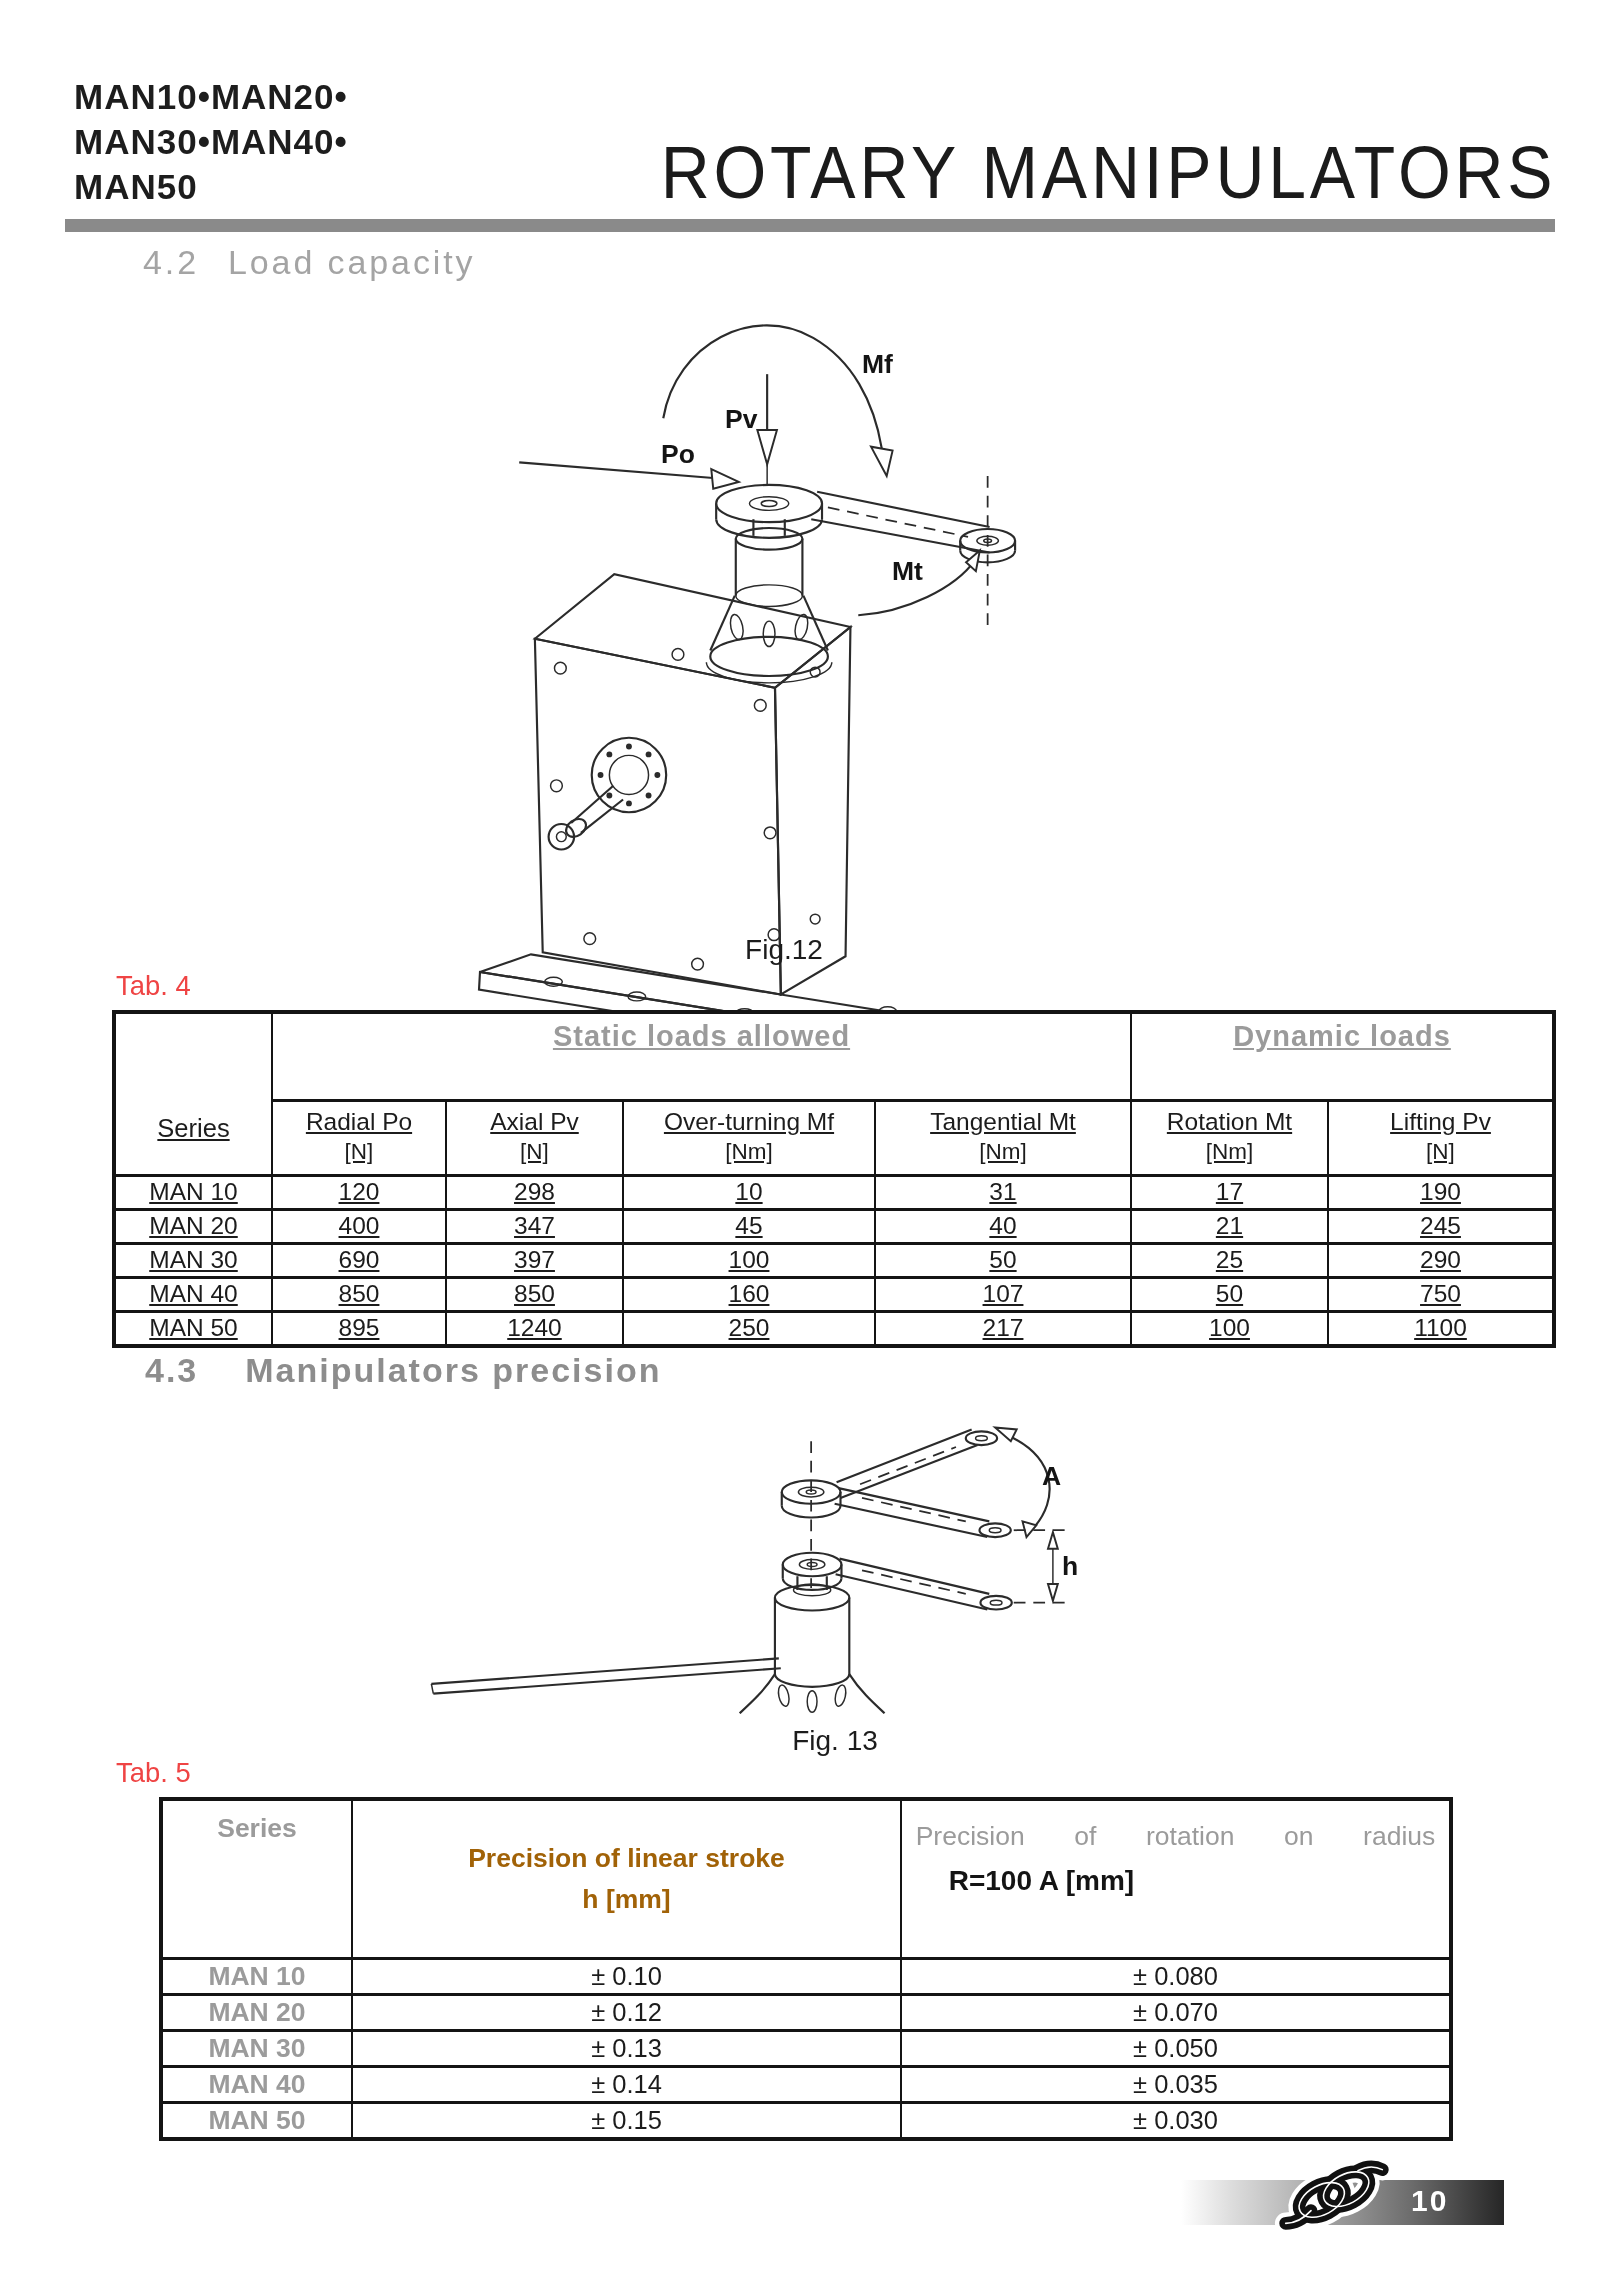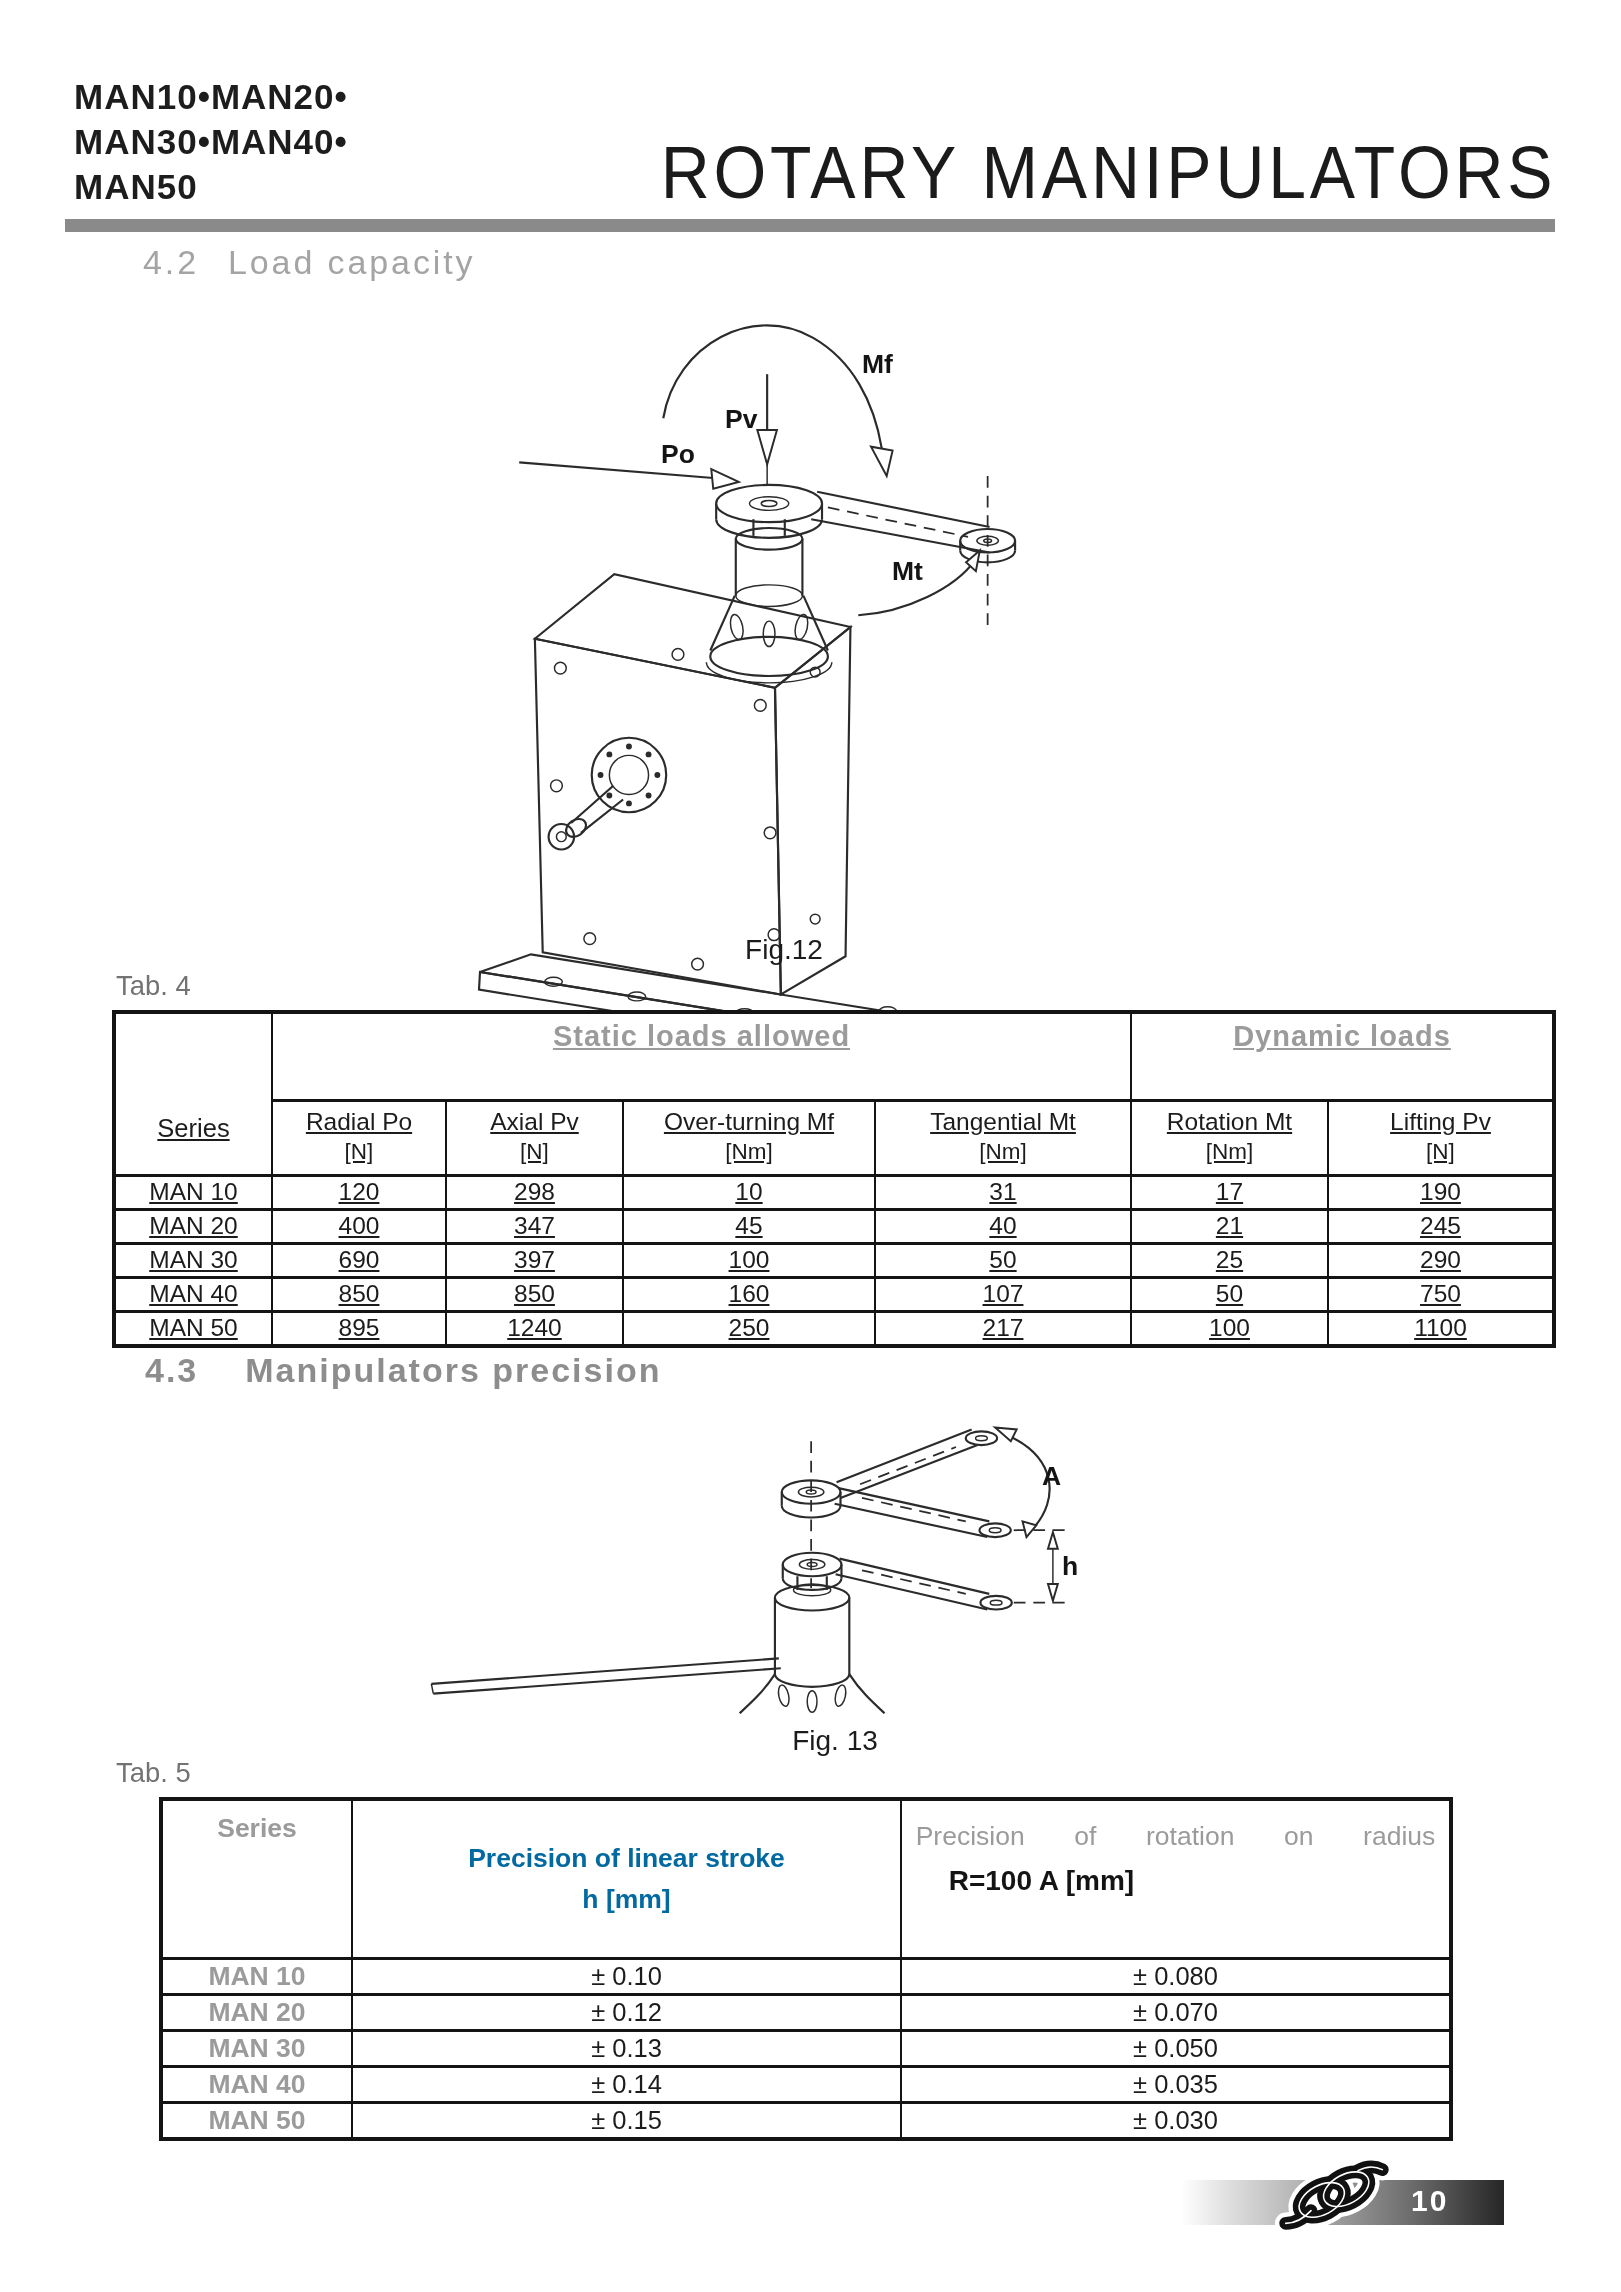--- a/index.html
+++ b/index.html
@@ -20,39 +20,39 @@
 
   
   .fig{position:absolute;}
   .fig svg{display:block;}
   .figlabel{position:absolute;font-weight:bold;font-size:26.5px;color:#141414;}
   .fig12{left:333px;top:284px;width:686px;height:784px;}
   .fig13{left:372px;top:1402px;width:706px;height:323px;}
   .figcap{position:absolute;font-size:28px;color:#1c1c1c;width:216px;text-align:center;}
   .cap12{left:676px;top:934px;}
   .cap13{left:727px;top:1725px;}
-  .tablabel{position:absolute;font-size:27.4px;color:#737373;}
+  .tablabel{position:absolute;font-size:27.4px;color:#ef4444;}
   .lab4{left:116px;top:970px;}
   .lab5{left:116px;top:1757px;}
 
   
   table{border-collapse:collapse;table-layout:fixed;position:absolute;background:#fff;}
   .t4{left:112px;top:1010px;width:1441px;border:4.9px solid #141414;}
   .t4 td{border:2px solid #141414;border-top-width:3.9px;border-bottom-width:3.9px;text-align:center;vertical-align:middle;text-decoration:underline;}
   .t4 .group-head{vertical-align:top;padding-top:5.9px;font-weight:bold;font-size:29px;letter-spacing:1px;color:#9b9b9b;height:78px;}
   .t4 .series-head{vertical-align:bottom;padding-bottom:31px;font-size:25.5px;color:#1c1c1c;}
   .t4 .ch{font-size:24.5px;line-height:30px;padding:4.9px 0 6.9px;}
   .t4 .ch .unit{font-size:22.5px;}
   .t4 .dr td{height:31px;font-size:24.5px;padding:0;line-height:1;}
 
   .t5{left:159px;top:1797px;width:1290px;border:4.9px solid #141414;}
   .t5 td{border:2px solid #141414;border-top-width:3.9px;border-bottom-width:3.9px;text-align:center;vertical-align:middle;}
   .t5 .hrow td{height:118px;vertical-align:top;}
   .t5 .series-h{font-weight:bold;font-size:26.5px;color:#9b9b9b;padding-top:11.8px;}
-  .t5 .lin-h{font-weight:bold;font-size:26.5px;color:#0369a1;padding-top:37px;line-height:41px;}
+  .t5 .lin-h{font-weight:bold;font-size:26.5px;color:#a16207;padding-top:37px;line-height:41px;}
   .t5 .rot-h{padding:19.6px 13.7px 0 13.7px;}
   .t5 .rot-l1{font-size:26.5px;color:#9b9b9b;text-align:justify;text-align-last:justify;}
   .t5 .rot-l2{font-size:28px;font-weight:bold;color:#141414;text-align:left;padding-left:33px;margin-top:13.7px;}
   .t5 .dr td{height:33px;font-size:25.5px;padding:0;line-height:1;}
   .t5 .dr .ser{font-weight:bold;color:#9b9b9b;font-size:26.5px;}
 
   
   .footer-bar{position:absolute;left:1181px;top:2180px;width:323px;height:45px;
     background:linear-gradient(90deg,#ffffff 0%,#dedede 15%,#adadad 40%,#6f6f6f 70%,#262626 100%);}
   .logo{position:absolute;left:1270px;top:2149px;width:127px;height:94px;}

